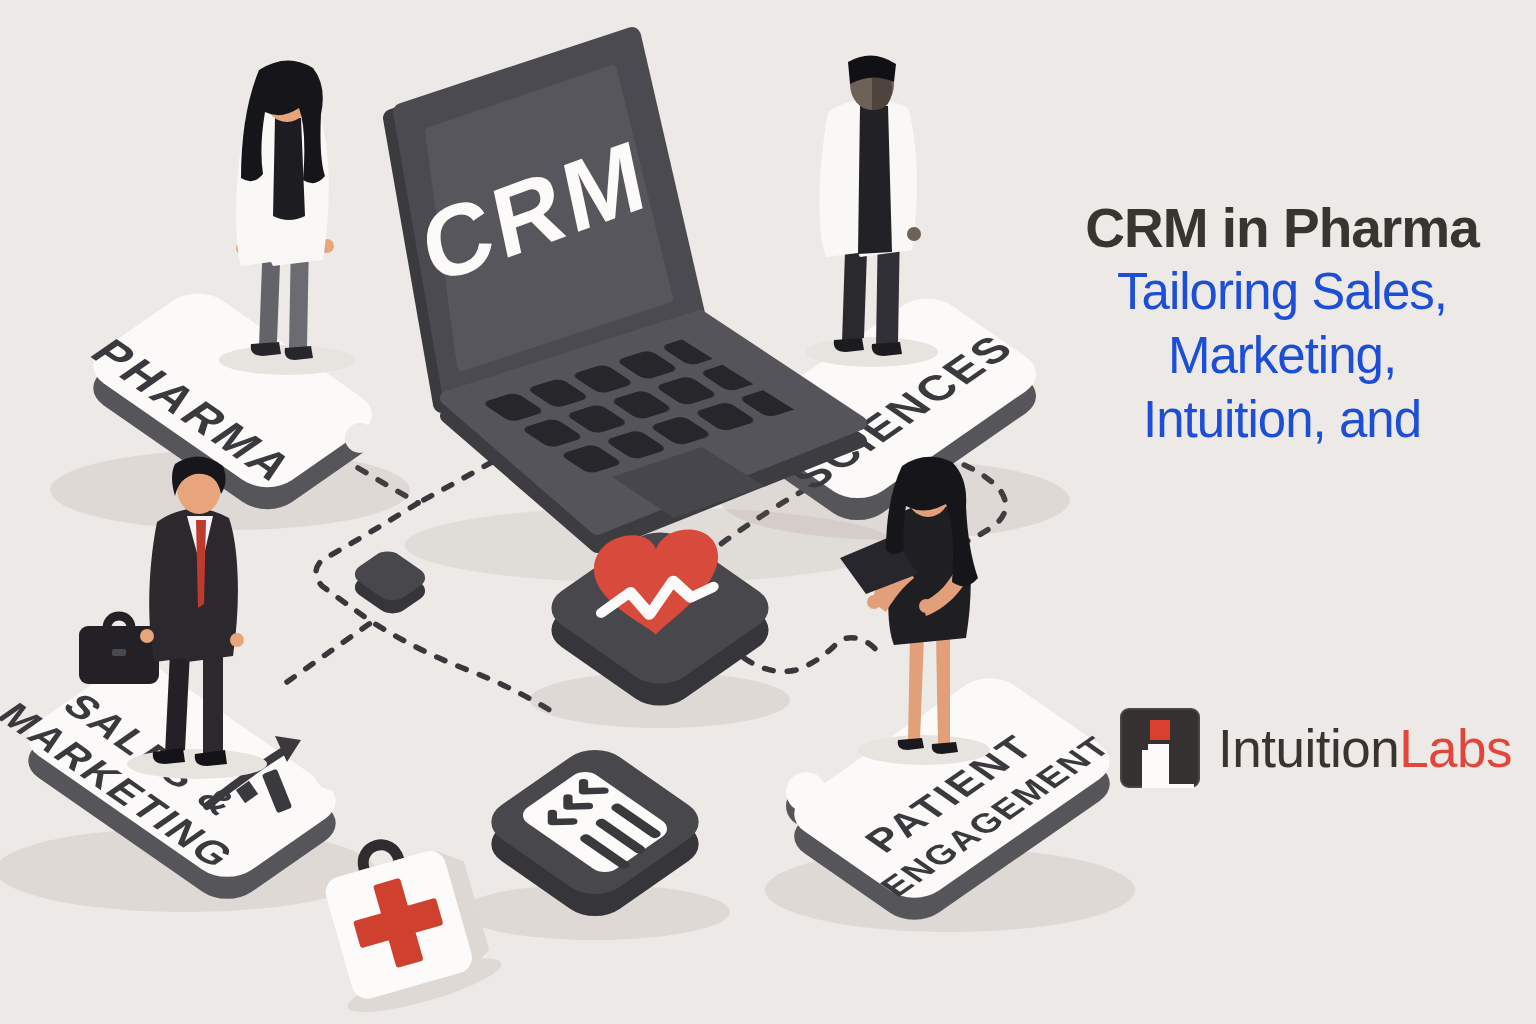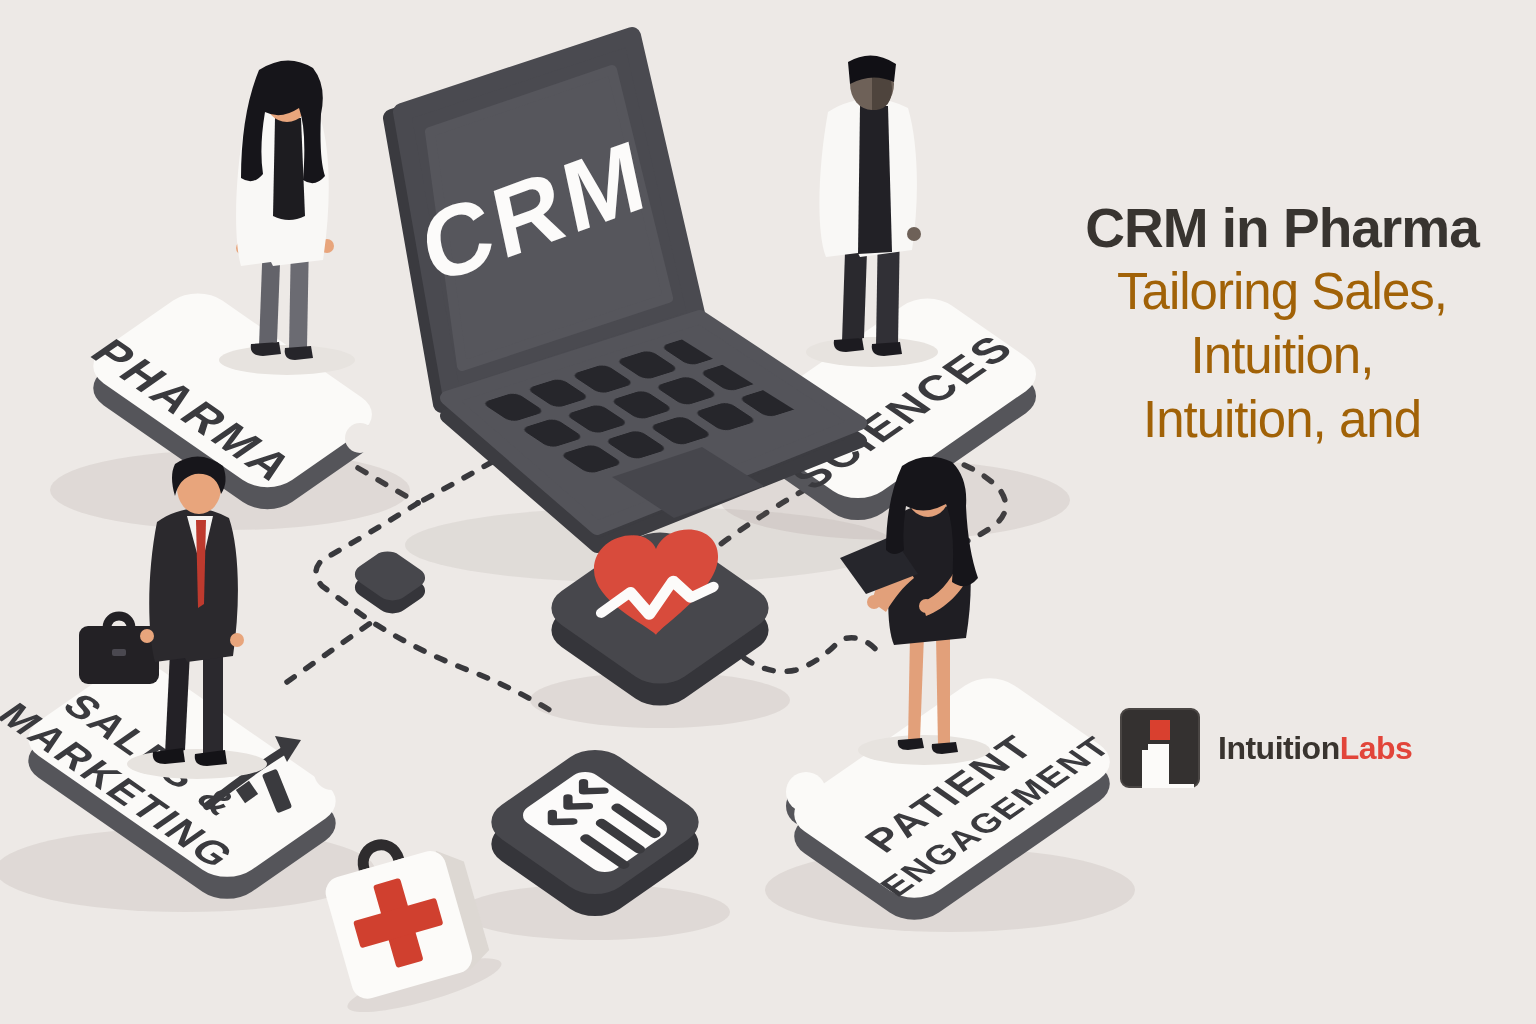--- a/index.html
+++ b/index.html
@@ -7,25 +7,25 @@
     position:relative;width:1536px;height:1024px;overflow:hidden;
     background:#EDE9E6;
     font-family:"Liberation Sans", sans-serif;
   }
   .scene{position:absolute;left:0;top:0;}
   .heading{
     position:absolute;left:1036px;top:196px;width:492px;
     text-align:center;color:#383430;line-height:64px;
   }
   .heading .h-bold{font-size:55px;font-weight:700;letter-spacing:-1px;}
-  .heading .h-reg{font-size:51px;font-weight:400;letter-spacing:-1px;color:#a16207;text-align:center;}
+  .heading .h-reg{font-size:51px;font-weight:400;letter-spacing:-1px;color:#1d4ed8;text-align:center;}
   .logo{
     position:absolute;left:1120px;top:708px;display:flex;align-items:center;gap:18px;
   }
-  .logo-text{font-size:32px;font-weight:700;letter-spacing:-0.5px;text-align:center;}
+  .logo-text{font-size:53px;font-weight:400;letter-spacing:-0.5px;text-align:center;}
   .lt-dark{color:#39342F;}
   .lt-red{color:#E2453A;}
   svg text{font-family:"Liberation Sans", sans-serif;}
 </style>
 </head>
 <body>
 
 <div class="stage">
 
   <svg class="scene" width="1536" height="1024" viewBox="0 0 1536 1024">
@@ -233,21 +233,21 @@
       <circle cx="-58" cy="-148" r="7" fill="#E2A07A"></circle>
       <circle cx="-6" cy="-144" r="7" fill="#E2A07A"></circle>
       <ellipse cx="-4" cy="-258" rx="22" ry="25" fill="#E2A07A"></ellipse>
       <path d="M-30,-284 Q-6,-300 20,-288 Q36,-272 34,-244 Q36,-200 46,-172 Q34,-158 20,-168 Q24,-220 14,-246 Q-8,-234 -26,-244 Q-30,-220 -28,-200 Q-38,-192 -46,-200 Q-46,-250 -30,-284 Z" fill="#16151A"></path>
     </g>
   </svg>
 
   <div class="heading">
     <div class="h-bold">CRM in Pharma</div>
     <div class="h-reg">Tailoring Sales,</div>
-    <div class="h-reg">Intuition,</div>
+    <div class="h-reg">Marketing,</div>
     <div class="h-reg">Intuition, and</div>
   </div>
 
   <div class="logo">
     <svg width="80" height="80" viewBox="0 0 80 80">
       <rect x="1" y="1" width="78" height="78" rx="8" fill="#343130" stroke="#4A4644" stroke-width="2"></rect>
       <rect x="30" y="12" width="20" height="20" fill="#D9402F"></rect>
       <path d="M22,42 h6 v-6 h21 v40 h25 v15 h-52 Z" fill="#FCFBF9"></path>
     </svg>
     <div class="logo-text">

